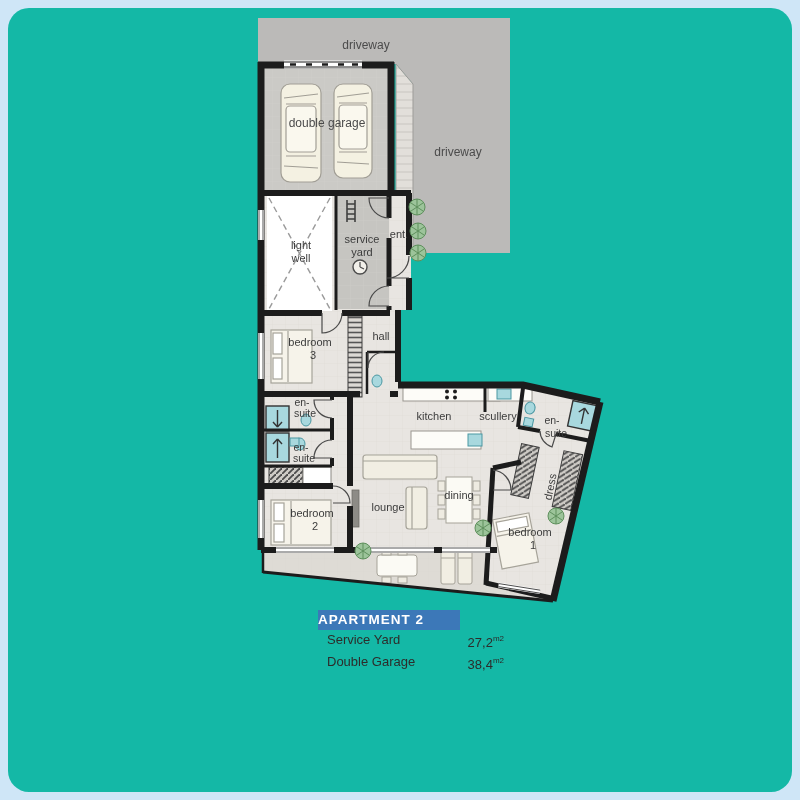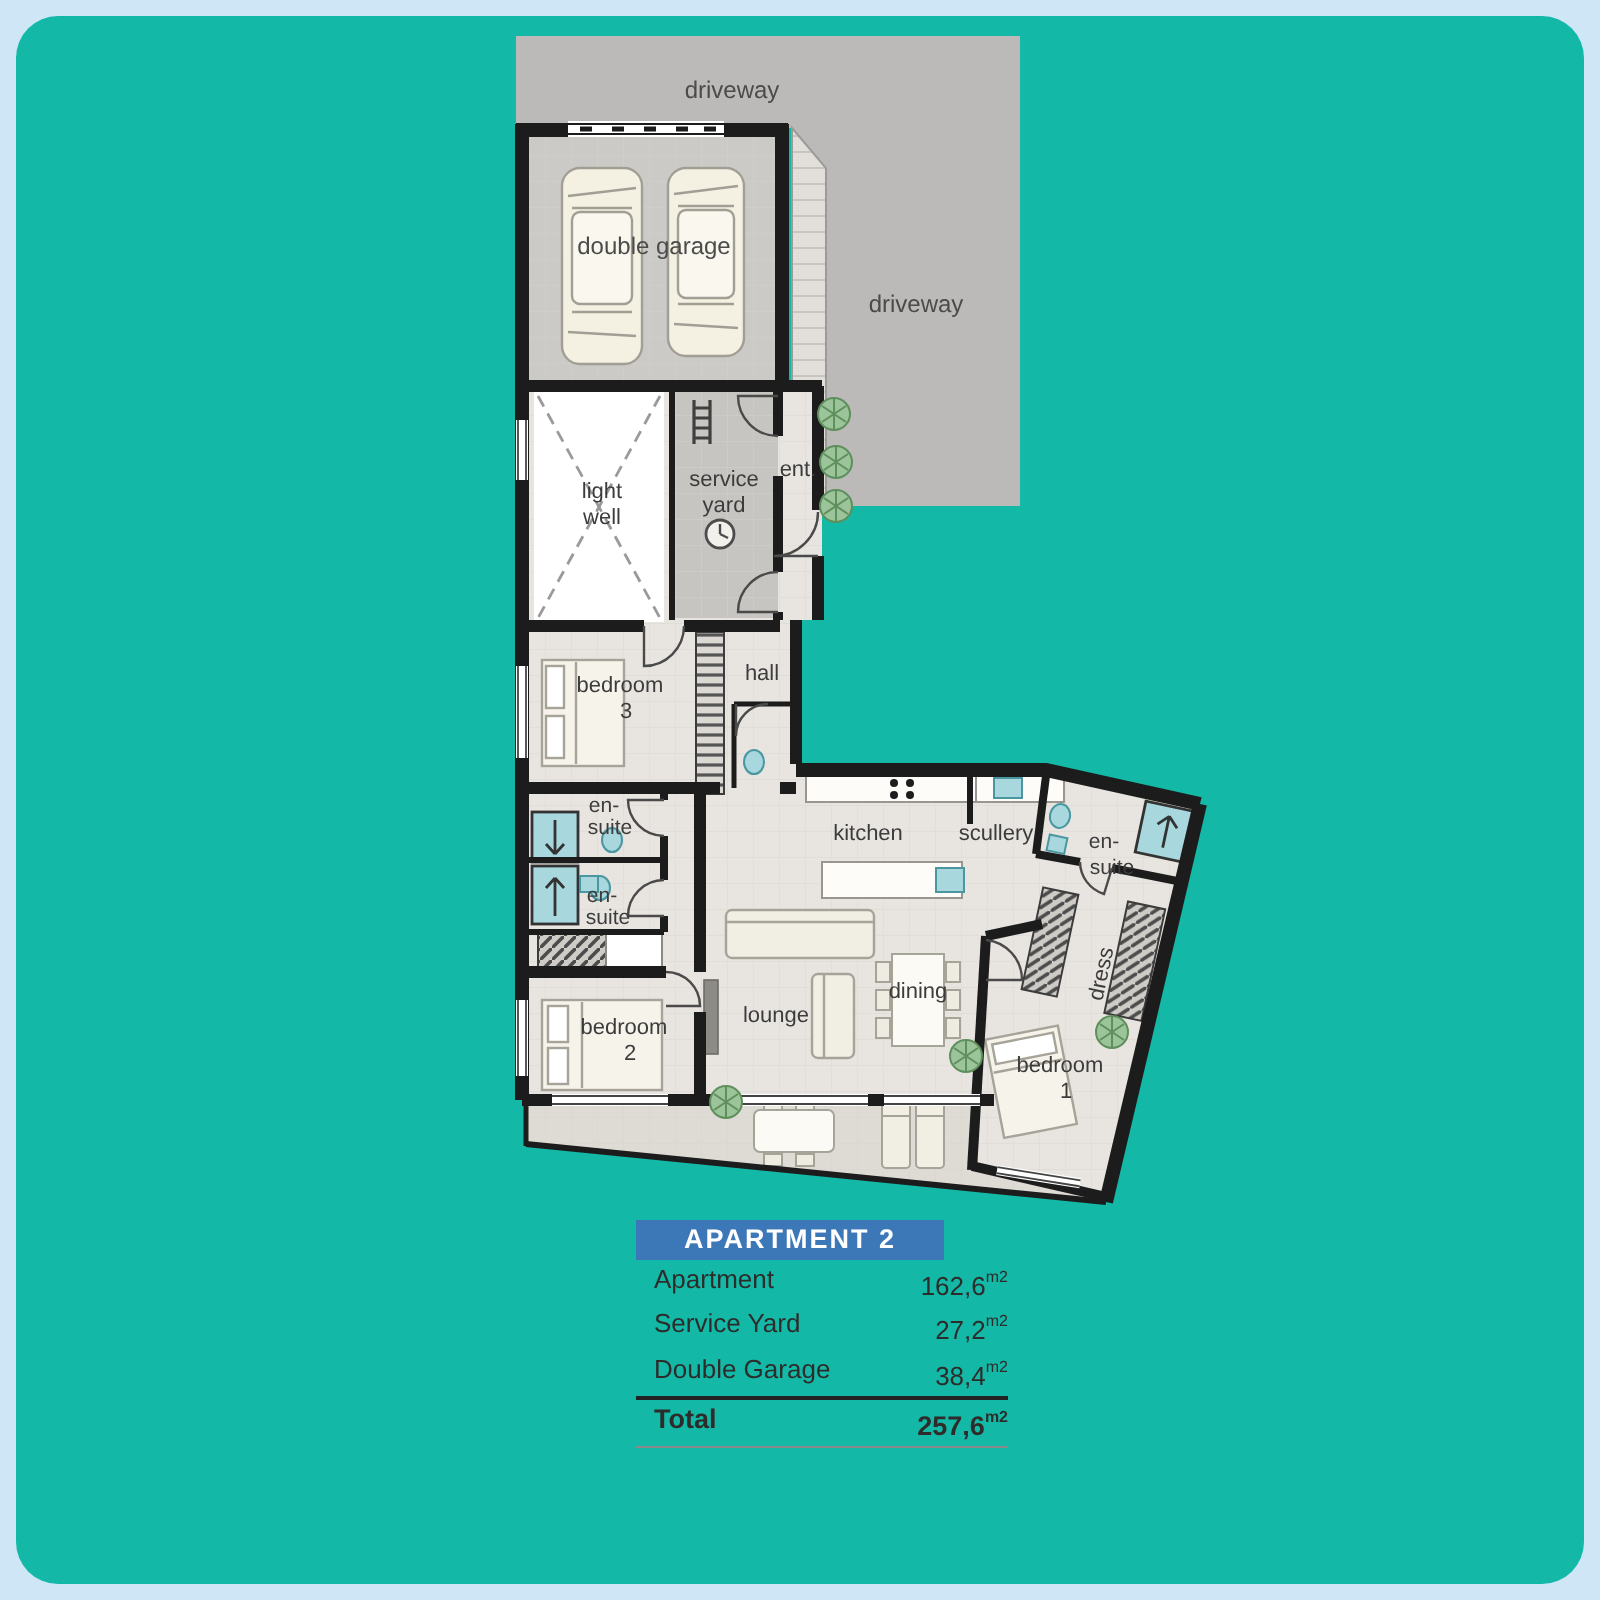--- a/index.html
+++ b/index.html
@@ -5,22 +5,22 @@
   html,body{margin:0;padding:0;}
   body{width:800px;height:800px;background:#cfe6f7;font-family:"Liberation Sans",sans-serif;}
   .page{position:absolute;left:8px;top:8px;width:784px;height:784px;background:#14b8a6;border-radius:21px;overflow:hidden;}
   .plan-svg{position:absolute;left:-8px;top:-8px;width:800px;height:620px;}
   svg text{font-family:"Liberation Sans",sans-serif;fill:#3c3c3c;}
   .roomlbl{font-size:11px;}
   .small-lbl{font-size:10.5px;}
   .drv{font-size:12px;fill:#4b4b4b;}
   
   .summary{position:absolute;left:310px;top:602px;width:186px;color:#2d2c2b;}
-  .summary .bar{width:154px;height:20px;background:#3c78b8;color:#ffffff;font-weight:bold;
-     font-size:13.5px;text-align:center;line-height:20px;letter-spacing:1px;}
+  .summary .bar{width:142px;height:20px;background:#3c78b8;color:#ffffff;font-weight:bold;
+     font-size:13.5px;text-align:left;line-height:20px;letter-spacing:1px;}
   .summary .sub{font-size:13px;padding:3px 0 3px 9px;border-bottom:1px solid #8a8a8a;}
   .summary .row{display:flex;justify-content:space-between;font-size:13px;line-height:19px;
      padding-left:9px;}
   .summary .row .val{white-space:nowrap;}
   .summary sup{font-size:8px;position:relative;top:-1px;}
   .summary .total{display:flex;justify-content:space-between;font-size:13.5px;font-weight:bold;
      line-height:20px;padding-left:9px;border-top:2px solid #232323;border-bottom:1px solid #8a8a8a;margin-top:1px;}
 </style>
 </head>
 <body>
@@ -278,29 +278,21 @@
   <text class="roomlbl" x="315" y="530" text-anchor="middle">2</text>
   <text class="roomlbl" x="530" y="536" text-anchor="middle">bedroom</text>
   <text class="roomlbl" x="533" y="549" text-anchor="middle">1</text>
 </svg>
 
 <div class="summary">
   <div class="bar">
     <span>APARTMENT 2</span>
   </div>
   <div class="row">
-    <span>Apartment</span>
-    <span class="val"><span>162,6</span><sup>m2</sup></span>
-  </div>
-  <div class="row">
     <span>Service Yard</span>
     <span class="val"><span>27,2</span><sup>m2</sup></span>
   </div>
   <div class="row">
     <span>Double Garage</span>
     <span class="val"><span>38,4</span><sup>m2</sup></span>
   </div>
-  <div class="total">
-    <span>Total</span>
-    <span class="val"><span>257,6</span><sup>m2</sup></span>
-  </div>
 </div>
 </div>
 
 </body></html>

